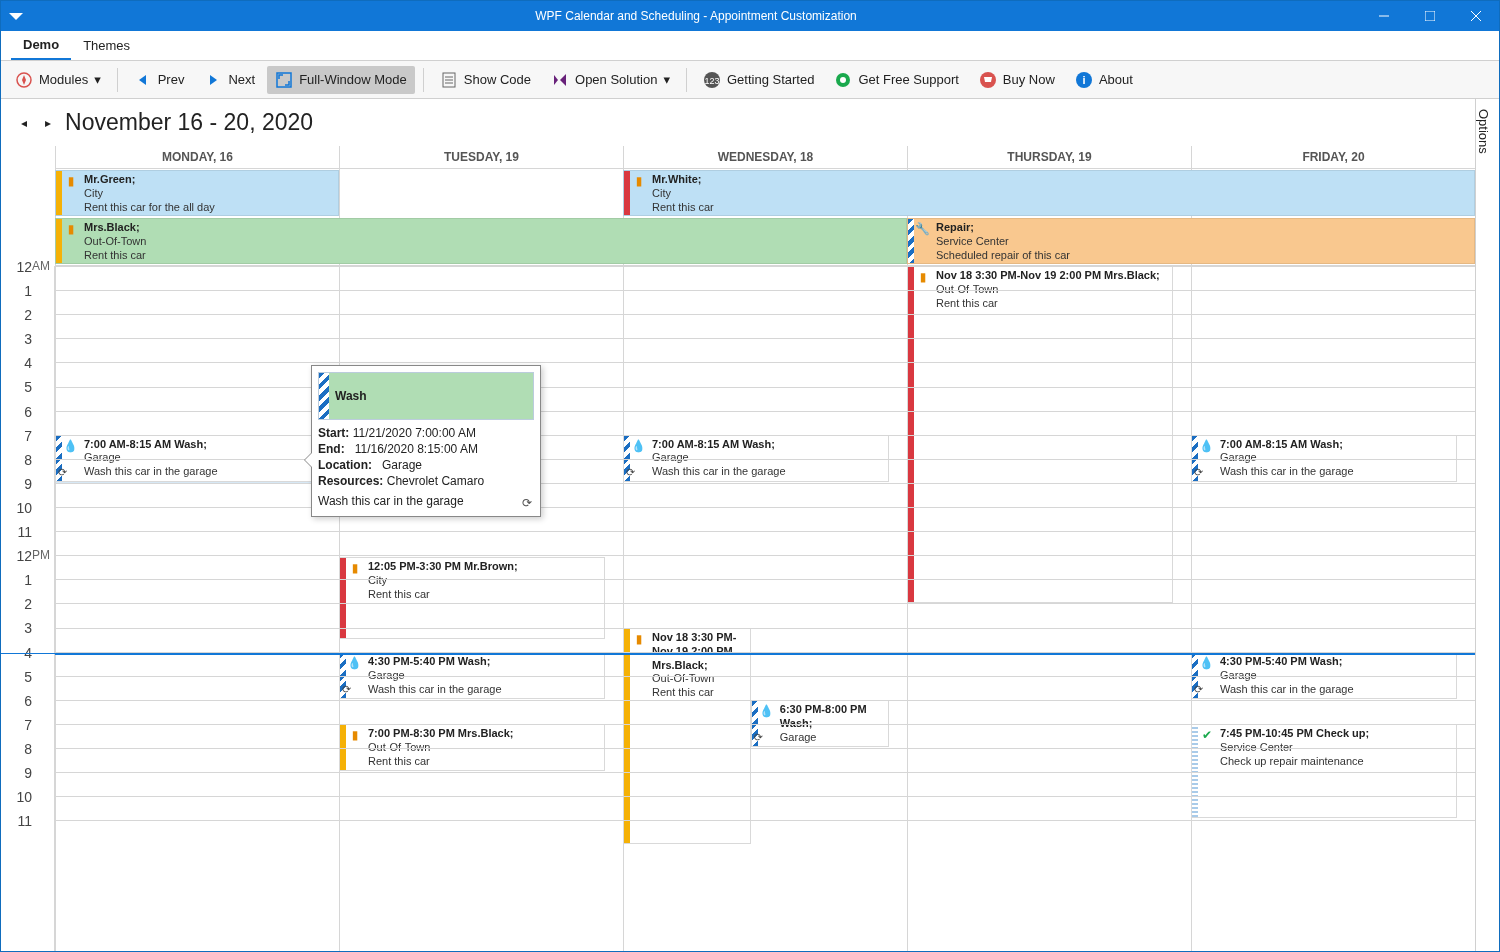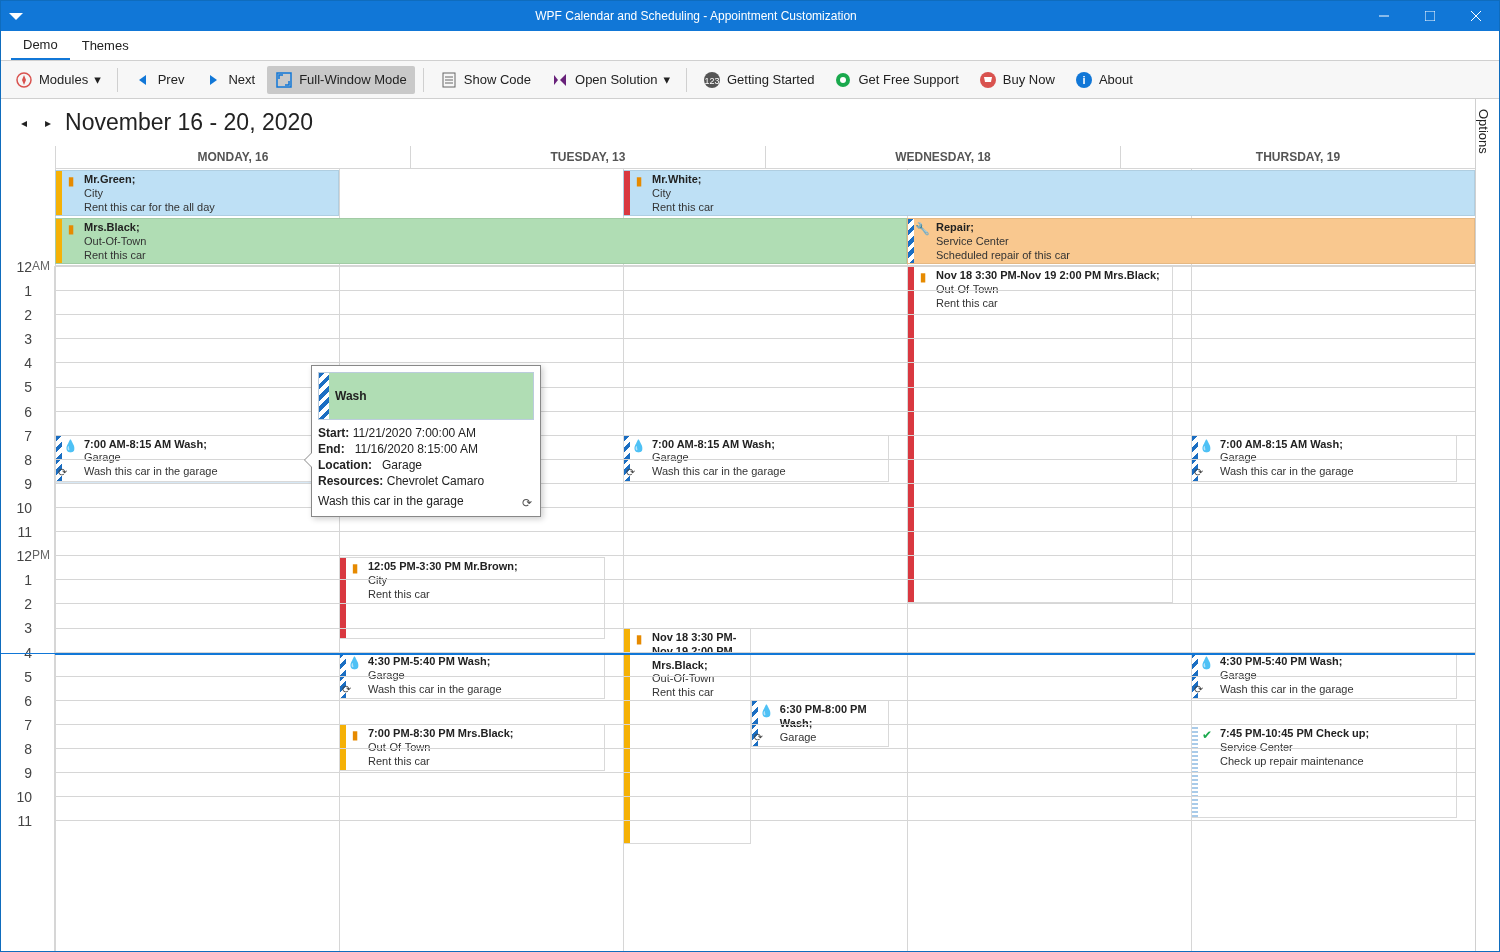--- a/index.html
+++ b/index.html
@@ -4,21 +4,21 @@
 <style>
 * { box-sizing: border-box; margin: 0; padding: 0; }
 body { font-family: "Segoe UI", Tahoma, sans-serif; font-size: 12px; background: #fff; color: #222; width: 1500px; height: 952px; overflow: hidden; border: 1px solid #0f6cbd;}
 .titlebar { background: #1177d7; color: #fff; display: flex; align-items: center; height: 30px; position: relative; }
 .titlebar .title { flex: 1; text-align: center; font-size: 12px; }
 .titlebar .winbtns { display: flex; }
 .titlebar .winbtn { width: 46px; height: 30px; display: flex; align-items: center; justify-content: center; }
 .titlebar .logo { width: 30px; height: 30px; display:flex;align-items:center;justify-content:center;}
 .menubar { display: flex; height: 30px; align-items: center; padding: 0 10px; border-bottom: 1px solid #d0d0d0; background:#fff;}
 .menubar .menuitem { padding: 0 12px; height: 28px; display: flex; align-items: center; font-size: 13px; }
-.menubar .menuitem.active { font-weight: 400; border-bottom: 2px solid #1177d7; }
+.menubar .menuitem.active { font-weight: 700; border-bottom: 2px solid #1177d7; }
 .toolbar { display:flex; height: 38px; align-items:center; background: #f7f7f7; border-bottom: 1px solid #d0d0d0; padding: 0 6px; gap:4px;}
 .tbtn { display:flex; align-items:center; padding: 5px 8px; gap:6px; font-size:13px; border-radius:2px;}
 .tbtn.pressed { background:#c9c9c9; }
 .tbtn .ico { width:18px; height:18px; display:inline-flex; align-items:center; justify-content:center;}
 .sep { width:1px; height:24px; background:#d0d0d0; margin:0 4px;}
 .main { display:flex; height: calc(952px - 30px - 30px - 38px - 2px); }
 .calendar { flex:1; position:relative; overflow:hidden;}
 .options-panel { width: 24px; writing-mode: vertical-lr; text-orientation: mixed; padding-top: 10px; font-size:13px; border-left: 1px solid #d0d0d0;}
 .date-header { display:flex; align-items:center; padding: 10px 16px; gap:10px; }
 .date-header .nav { font-size: 12px; padding: 4px;}
@@ -206,23 +206,24 @@
   <div class="calendar">
 
     <div class="date-header">
       <span class="nav">◂</span>
       <span class="nav">▸</span>
       <span class="date-title">November 16 - 20, 2020</span>
     </div>
 
     <div class="daycols-header">
       <div class="daycol-head">MONDAY, 16</div>
-      <div class="daycol-head">TUESDAY, 13</div>
+      <div class="daycol-head">TUESDAY, 19</div>
       <div class="daycol-head">WEDNESDAY, 18</div>
       <div class="daycol-head">THURSDAY, 19</div>
+      <div class="daycol-head">FRIDAY, 20</div>
     </div>
 
     <div class="allday-area">
 
       <div class="allday-row">
         <div class="allday-cell"></div>
           <div class="allday-cell"></div>
           <div class="allday-cell"></div>
           <div class="allday-cell"></div>
           <div class="allday-cell"></div>

